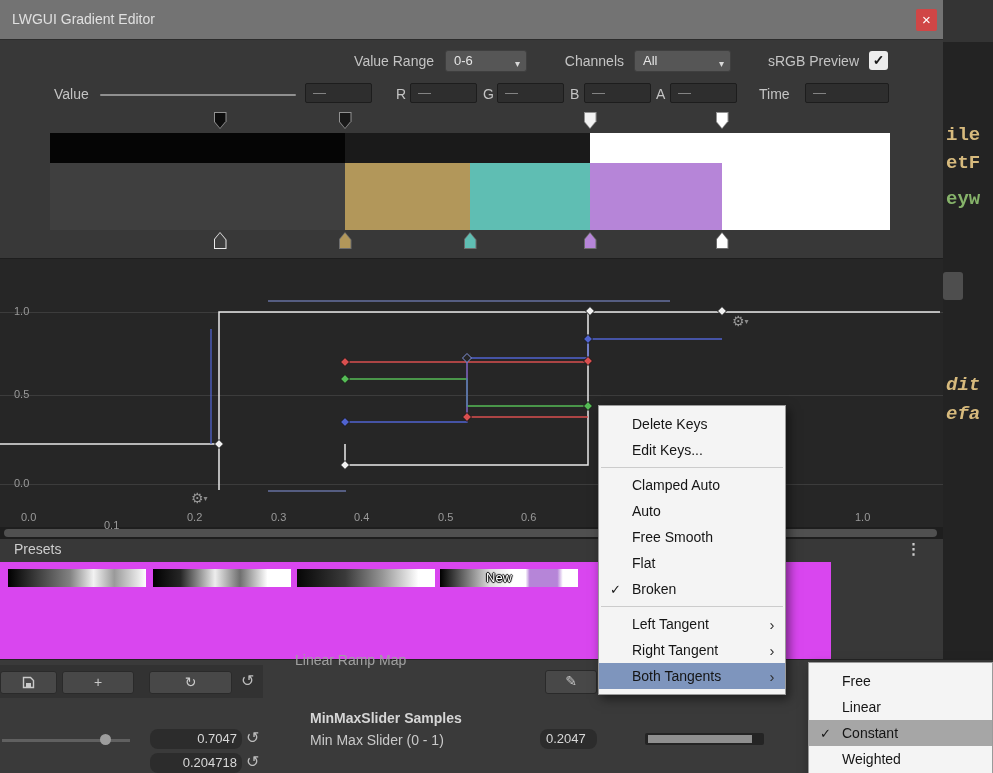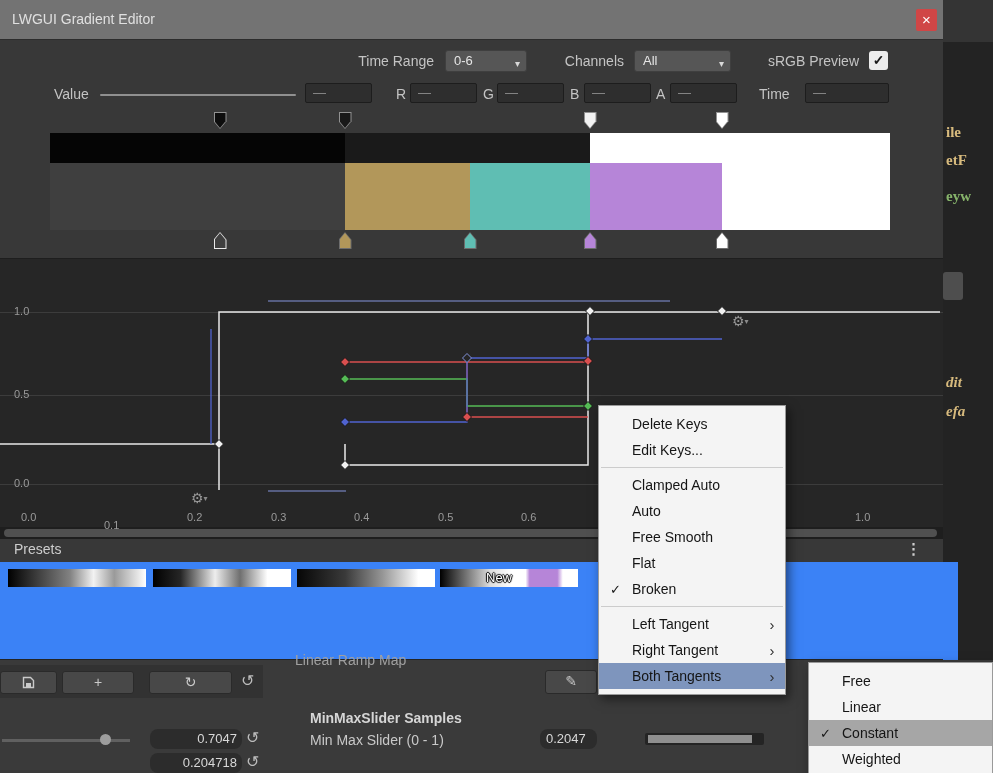--- a/index.html
+++ b/index.html
@@ -48,21 +48,21 @@
 #curveSvg{position:absolute;left:0;top:0;z-index:2}
 .gear{position:absolute;color:#969696;font-size:14px;line-height:16px;white-space:nowrap;z-index:3}
 .gear .g2{font-size:8px;vertical-align:2px;color:#8a8a8a}
 
 #hscroll{left:0;top:527px;width:943px;height:12px;background:#1e1e1e}
 #hthumb{position:absolute;left:4px;top:2px;width:933px;height:8px;background:#505050;border-radius:4px}
 
 #presetsHeader{left:0;top:539px;width:943px;height:23px;background:#383838}
 #presetsTitle{position:absolute;left:14px;top:2px;font-size:14px;color:#cdcdcd}
 #presetsMenuIcon{position:absolute;left:906px;top:1px;font-size:15px;font-weight:bold;color:#cdcdcd}
-#presetList{left:0;top:562px;width:958px;height:98px;background:#3b82f6}
+#presetList{left:0;top:562px;width:831px;height:98px;background:#d946ef}
 .swatch{position:absolute;top:7px;width:138px;height:18px}
 .swatch-label{position:absolute;left:46px;top:1px;font-size:13px;color:#fff;text-shadow:-1px 0 1px #000,1px 0 1px #000,0 -1px 1px #000,0 1px 1px #000}
 #windowEdge{left:0;top:659px;width:943px;height:1px;background:#242424;z-index:3}
 
 .menu{background:#f4f4f4;border:1px solid #9a9a9a;box-shadow:3px 4px 10px rgba(0,0,0,.5);padding:5px 0;z-index:10}
 #ctxMenu{left:598px;top:405px;width:188px}
 #subMenu{left:808px;top:662px;width:185px}
 .mi{height:26px;display:flex;align-items:center;font-size:14px;color:#151515}
 .mi.hl{background:#7e95bd}
 .mi.hl2{background:#a6a6a6}
@@ -91,21 +91,21 @@
 #sliderATrack{position:absolute;left:2px;top:79px;width:128px;height:3px;background:#606060}
 #sliderAHandle{position:absolute;left:100px;top:74px;width:11px;height:11px;border-radius:50%;background:#9d9d9d}
 #undoA{left:246px;top:70px}
 #undoB{left:246px;top:94px}
 #mmTrack{position:absolute;left:645px;top:73px;width:119px;height:12px;background:#242424;border-radius:2px}
 #mmRange{position:absolute;left:648px;top:75px;width:104px;height:8px;background:#8f8f8f}
 
 #codeStrip{left:943px;top:0;width:50px;height:660px;background:#232323;z-index:0}
 .codeTop{position:absolute;left:0;top:0;width:50px;height:42px;background:#343434}
 #codeThumb{position:absolute;left:0;top:272px;width:20px;height:28px;background:#4e4e4e;border-radius:3px}
-.codefrag{position:absolute;left:3px;font-family:Liberation Serif, serif;font-size:15px;font-weight:bold}
+.codefrag{position:absolute;left:3px;font-family:Liberation Mono, monospace;font-size:19px;font-weight:bold}
 </style>
 </head>
 <body>
 
 <div id="screen">
 
   <div id="codeStrip" class="a">
     <div class="codeTop"></div>
     <div id="codeThumb"></div>
   <div class="codefrag" style="top: 124px; color: rgb(215, 186, 125);">ile</div>
@@ -138,21 +138,21 @@
     <div id="undoB" class="undo">↺</div>
     <div id="lblRangeStart">Range Start</div>
   </div>
 
   <div id="winBody" class="a">
     <div id="titlebar" class="a">
       <span id="title" class="a">LWGUI Gradient Editor</span>
       <div id="closeBtn" class="a">×</div>
     </div>
 
-    <span id="lblTimeRange" class="a tlabel">Time Range</span>
+    <span id="lblTimeRange" class="a tlabel">Value Range</span>
     <div id="ddTimeRange" class="a dropdown">
       <span>0-6</span>
       <span class="dd-arrow">▾</span>
     </div>
     <span id="lblChannels" class="a tlabel">Channels</span>
     <div id="ddChannels" class="a dropdown">
       <span>All</span>
       <span class="dd-arrow">▾</span>
     </div>
     <span id="lblSrgb" class="a tlabel">sRGB Preview</span>

